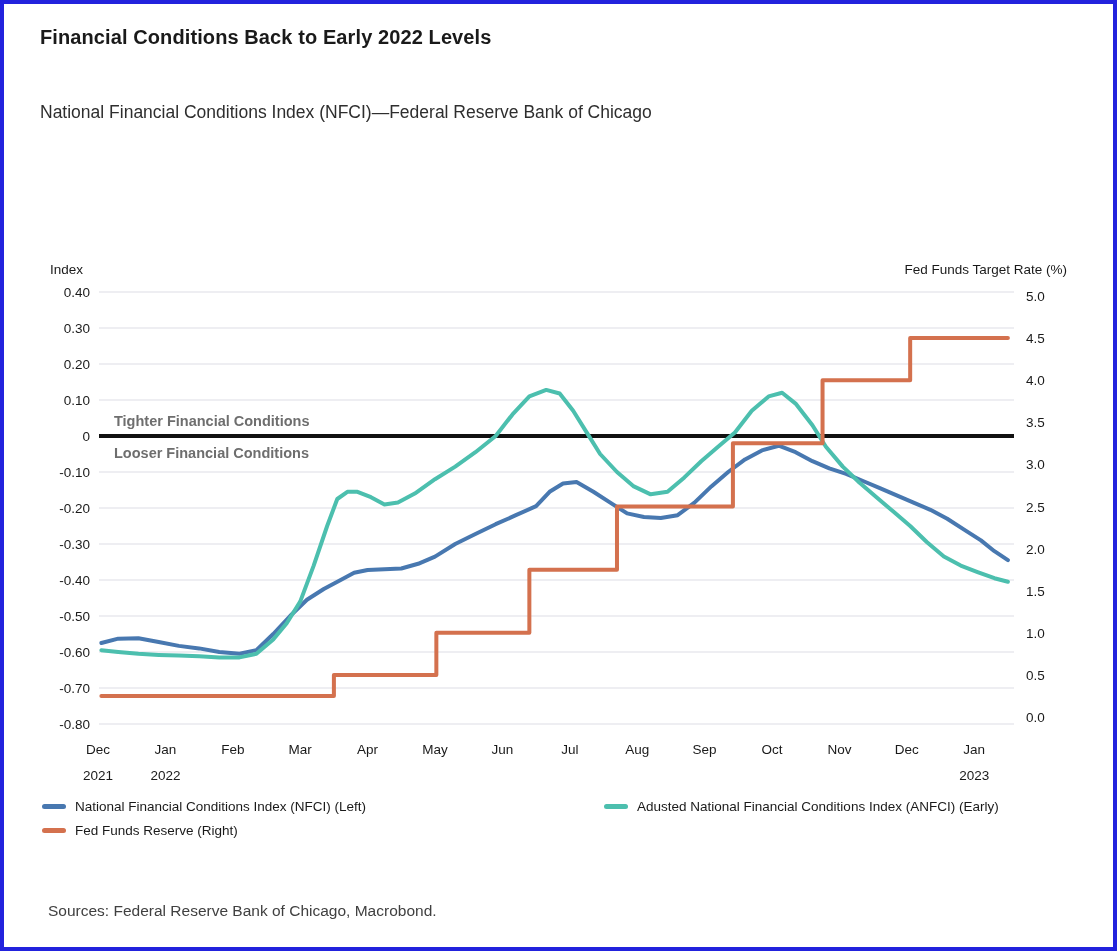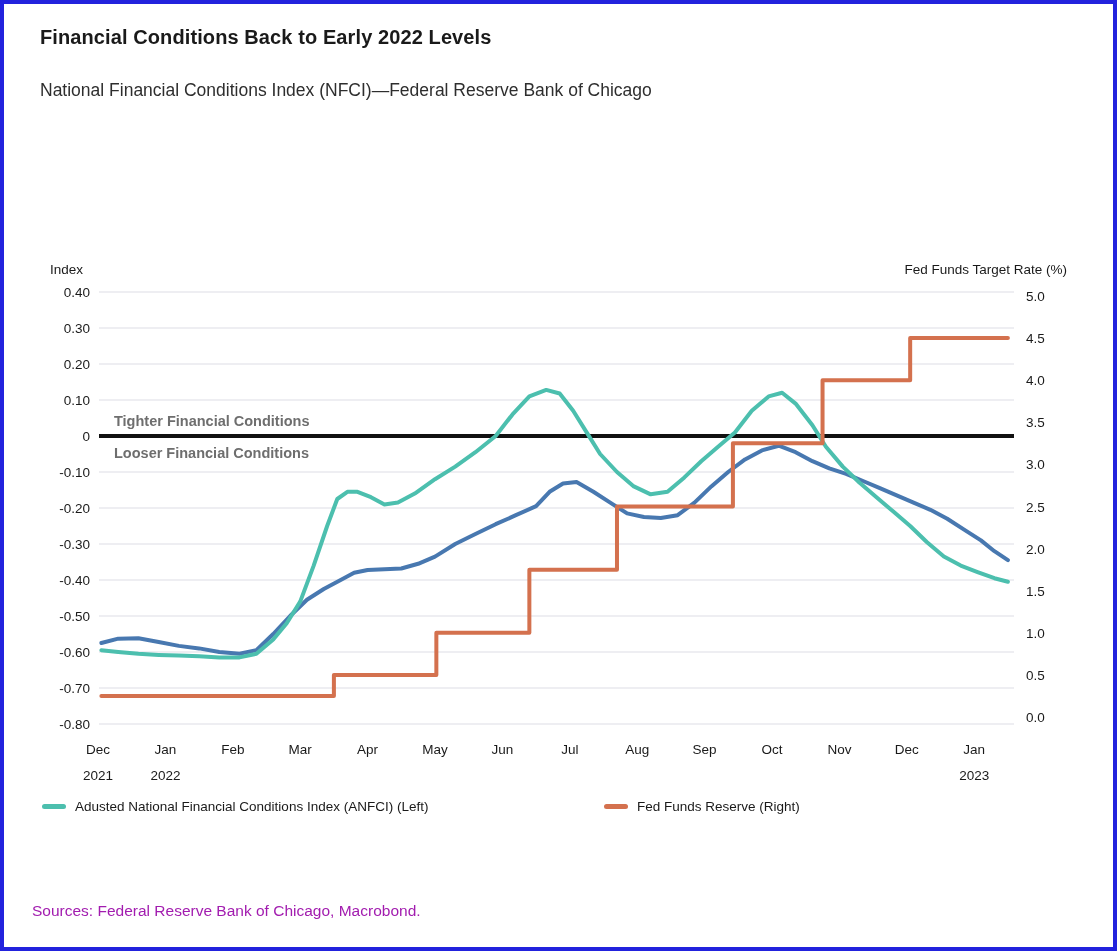--- a/index.html
+++ b/index.html
@@ -6,40 +6,40 @@
   body{font-family:"Liberation Sans","DejaVu Sans",sans-serif;}
   .page{
     position:relative;width:1117px;height:951px;box-sizing:border-box;
     background:#ffffff;border:4px solid #2222dd;overflow:hidden;text-align:center;
   }
   .title{
     position:absolute;left:36px;top:22px;
     font-size:20px;font-weight:bold;color:#1a1a1a;letter-spacing:.1px;
   }
   .subtitle-line1{
-    position:absolute;left:36px;top:76px;
+    position:absolute;left:36px;top:98px;
     font-size:17.5px;font-weight:400;color:#2e2e2e;
   }
   .subtitle-line2{
     position:absolute;left:36px;top:133px;
     font-size:17.5px;font-weight:400;color:#2e2e2e;
   }
   .chart-wrap{position:absolute;left:0;top:250px;width:1117px;height:540px;}
   svg{display:block;}
   .legend{
     position:absolute;left:38px;top:795px;width:1040px;
     display:grid;grid-template-columns:562px auto;row-gap:9px;column-gap:0;
   }
   .legend-item{display:flex;align-items:center;font-size:13.5px;color:#1a1a1a;}
   .legend-swatch{
     width:24px;height:5px;border-radius:2.5px;margin-right:9px;flex:0 0 auto;
   }
   .sources{
-    position:absolute;left:28px;top:898px;
-    font-size:15.5px;color:#a21caf;
+    position:absolute;left:44px;top:898px;
+    font-size:15.5px;color:#404040;
   }
 </style>
 </head>
 <body>
 
 <div class="page">
   <div class="title">Financial Conditions Back to Early 2022 Levels</div>
   <div class="subtitle-line1">National Financial Conditions Index (NFCI)—Federal Reserve Bank of Chicago</div>
 
   <div class="chart-wrap">
@@ -104,22 +104,26 @@
         <text x="110" y="172" text-anchor="start" font-size="14.5" font-family="&quot;Liberation Sans&quot;,&quot;DejaVu Sans&quot;,sans-serif" font-weight="bold" fill="#6e6e6e">Tighter Financial Conditions</text>
         <text x="110" y="204" text-anchor="start" font-size="14.5" font-family="&quot;Liberation Sans&quot;,&quot;DejaVu Sans&quot;,sans-serif" font-weight="bold" fill="#6e6e6e">Looser Financial Conditions</text>
         <path d="M97.37 388.99999999999994 L114.22 384.67999999999995 L134.44 384.32 L154.66 387.9199999999999 L174.88 391.87999999999994 L195.10000000000002 394.3999999999999 L215.32 397.99999999999994 L235.54000000000002 399.7999999999999 L252.39000000000001 396.19999999999993 L269.24 380 L286.09000000000003 361.99999999999994 L302.94000000000005 345.79999999999995 L319.79 334.99999999999994 L336.64 326 L350.12 318.79999999999995 L363.6 315.91999999999996 L380.45000000000005 315.2 L397.3 314.47999999999996 L414.15000000000003 309.79999999999995 L431 302.6 L451.22 290 L471.44 279.91999999999996 L491.6600000000001 270.2 L511.88000000000005 261.2 L532.1 252.19999999999996 L545.58 237.79999999999998 L559.0600000000001 229.51999999999998 L572.54 228.07999999999998 L589.3900000000001 237.79999999999998 L606.24 248.59999999999994 L623.09 259.4 L639.94 263 L656.7900000000001 264.0799999999999 L673.64 261.2 L690.49 248.59999999999994 L707.34 232.39999999999998 L724.19 217.99999999999997 L741.0400000000001 205.39999999999998 L757.89 196.39999999999998 L774.74 191.72 L791.59 198.2 L808.44 207.2 L825.2900000000001 214.39999999999998 L842.14 219.79999999999998 L858.99 226.99999999999997 L875.84 234.2 L892.69 241.4 L909.5400000000001 248.59999999999994 L926.3900000000001 255.79999999999995 L943.24 264.79999999999995 L960.09 275.59999999999997 L976.94 286.3999999999999 L990.4200000000001 297.19999999999993 L1003.9000000000001 306.19999999999993" fill="none" stroke="#4878b0" stroke-width="4" stroke-linejoin="round" stroke-linecap="round"></path>
         <path d="M97.37 396.19999999999993 L114.22 397.99999999999994 L134.44 399.7999999999999 L154.66 400.87999999999994 L174.88 401.59999999999997 L195.10000000000002 402.32 L215.32 403.4 L235.54000000000002 403.4 L252.39000000000001 399.7999999999999 L269.24 385.3999999999999 L282.72 369.2 L296.20000000000005 347.6 L309.68000000000006 311.59999999999997 L323.16 272 L333.27 244.99999999999997 L343.38 237.79999999999998 L353.49 237.79999999999998 L366.97 243.2 L380.45000000000005 250.39999999999998 L393.93000000000006 248.59999999999994 L410.78000000000003 239.59999999999997 L431 225.2 L451.22 212.59999999999997 L471.44 198.2 L491.6600000000001 182 L508.51000000000005 160.39999999999998 L525.3600000000001 142.4 L542.21 135.92000000000002 L555.69 139.51999999999998 L569.1700000000001 156.79999999999998 L582.6500000000001 178.39999999999998 L596.1300000000001 199.99999999999997 L612.98 217.99999999999997 L629.83 232.39999999999998 L646.68 240.32 L663.53 237.79999999999998 L680.38 223.39999999999998 L697.23 207.2 L714.08 192.8 L730.93 178.39999999999998 L747.78 156.79999999999998 L764.63 142.4 L778.1100000000001 138.79999999999998 L791.59 149.60000000000002 L808.44 171.2 L821.9200000000001 192.8 L838.7700000000001 212.59999999999997 L855.6200000000001 228.79999999999998 L872.4700000000001 243.2 L889.3200000000002 257.5999999999999 L906.1700000000001 272 L923.0200000000001 288.2 L939.8700000000001 302.6 L956.7200000000001 311.59999999999997 L973.5700000000002 318.0799999999999 L990.4200000000001 324.2 L1003.9000000000001 327.79999999999995" fill="none" stroke="#4cbfae" stroke-width="4" stroke-linejoin="round" stroke-linecap="round"></path>
         <path d="M97.37 441.95 L329.90000000000003 441.95 L329.90000000000003 420.9 L432.348 420.9 L432.348 378.8 L525.3600000000001 378.8 L525.3600000000001 315.65 L612.98 315.65 L612.98 252.5 L728.908 252.5 L728.908 189.34999999999997 L818.5500000000001 189.34999999999997 L818.5500000000001 126.19999999999999 L906.1700000000001 126.19999999999999 L906.1700000000001 84.09999999999997 L1003.9000000000001 84.09999999999997" fill="none" stroke="#d4714e" stroke-width="4" stroke-linejoin="round" stroke-linecap="round"></path>
       </svg>
   </div>
 
   <div class="legend">
     <div class="legend-item">
+      <span class="legend-swatch" id="sw0" style="background: rgb(72, 120, 176);"></span>
+      <span>National Financial Conditions Index (NFCI) (Left)</span>
+    </div>
+    <div class="legend-item">
       <span class="legend-swatch" id="sw1" style="background: rgb(76, 191, 174);"></span>
-      <span>Adusted National Financial Conditions Index (ANFCI) (Left)</span>
+      <span>Adusted National Financial Conditions Index (ANFCI) (Early)</span>
     </div>
     <div class="legend-item">
       <span class="legend-swatch" id="sw2" style="background: rgb(212, 113, 78);"></span>
       <span>Fed Funds Reserve (Right)</span>
     </div>
   </div>
 
   <div class="sources">Sources: Federal Reserve Bank of Chicago, Macrobond.</div>
 </div>
 

